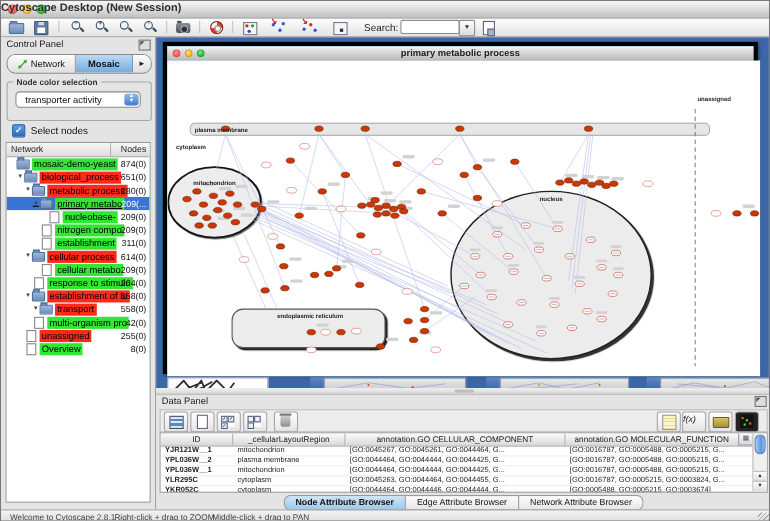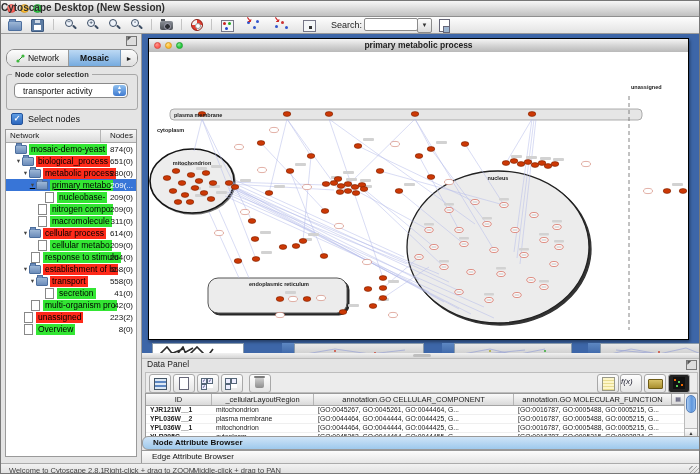--- a/index.html
+++ b/index.html
@@ -71,21 +71,21 @@
   .exp{display:inline-block;width:7px;font-size:5.5px;color:#444;text-align:center;}
   .fold{display:inline-block;width:10px;height:7px;background:linear-gradient(#9db7d6,#6b8cba);border:1px solid #4d6f9e;border-radius:1px;margin-right:2px;position:relative;flex:none;}
   .fold:before{content:"";position:absolute;left:0;top:-3px;width:4px;height:2px;background:#6b8cba;border:1px solid #4d6f9e;border-bottom:none;}
   .file{display:inline-block;width:7px;height:9px;background:#fff;border:1px solid #888;margin:0 3px 0 2px;flex:none;}
   .chip{padding:0 2px;color:#000;line-height:11px;overflow:hidden;max-width:82px;}
   .cg{background:#33e633;}
   .cr{background:#ff2a1a;}
   .cnt{position:absolute;right:3px;font-size:8px;color:#111;background:transparent;}
   
   #desktop{position:absolute;left:141px;top:33px;width:559px;height:319px;background:#3d66a8;overflow:hidden;}
-  #netwin{position:absolute;left:6px;top:4px;width:541px;height:302px;background:#0ea5e9;border:1px solid #000000;box-sizing:border-box;box-shadow:1px 2px 3px rgba(0,0,0,.4);}
+  #netwin{position:absolute;left:6px;top:4px;width:541px;height:302px;background:#0ea5e9;border:4px solid #000000;box-sizing:border-box;box-shadow:1px 2px 3px rgba(0,0,0,.4);}
   #netwin-bar{position:absolute;left:0;top:0;width:100%;height:13px;background:linear-gradient(#f4f4f4,#cfcfcf 60%,#b9b9b9);border-bottom:1px solid #8f8f8f;}
   #netwin-bar .tl{width:7px;height:7px;top:3px;}
   #netwin-bar .tl.r{left:5px}#netwin-bar .tl.y{left:16px}#netwin-bar .tl.g{left:27px}
   #netwin-title{position:absolute;left:0;right:0;top:1px;text-align:center;font-size:8.5px;font-weight:bold;color:#222;}
   #netcontent{position:absolute;left:0;top:13px;width:539px;height:287px;background:#fff;overflow:hidden;}
   .region-band{fill:#e6e6e6;stroke:#9a9a9a;stroke-width:0.8;}
   .region-mito{fill:#ededed;stroke:#151515;stroke-width:1.6;filter:drop-shadow(1px 1.5px 0 rgba(0,0,0,.55));}
   .region-nucleus{fill:#ececec;stroke:#222;stroke-width:1.3;filter:drop-shadow(2px 2.5px 0 rgba(0,0,0,.8));}
   .region-er{fill:#ececec;stroke:#555;stroke-width:1;filter:drop-shadow(2px 2px 0 rgba(0,0,0,.85));}
   .rlabel{font-family:"Liberation Sans",sans-serif;font-size:5.5px;font-weight:bold;fill:#1a1a1a;}
@@ -122,21 +122,21 @@
   #dp-cols{display:flex;height:11px;background:linear-gradient(#fafafa,#d9d9d9);border-bottom:1px solid #a5a5a5;font-size:7.5px;color:#222;}
   #dp-cols span{border-right:1px solid #b5b5b5;text-align:center;padding-top:1px;box-sizing:border-box;overflow:hidden;white-space:nowrap;}
   .c0{width:66px;}.c1{width:102px;}.c2{width:200px;}.c3{width:158px;}
   .drow{display:flex;height:8px;font-size:6.8px;color:#222;border-bottom:1px solid #efefef;white-space:nowrap;}
   .drow span{padding:0 0 0 4px;box-sizing:border-box;overflow:hidden;}
   .drow .c0{font-weight:bold;}
   #dp-corner{position:absolute;right:13px;top:0;width:13px;height:11px;background:linear-gradient(#fafafa,#d9d9d9);border-left:1px solid #a5a5a5;border-bottom:1px solid #a5a5a5;box-sizing:border-box;font-size:6px;text-align:center;line-height:10px;color:#446;}
   #dp-scroll{position:absolute;right:0;top:0;width:13px;height:100%;background:#f0f0f0;border-left:1px solid #bbb;box-sizing:border-box;}
   #dp-thumb{position:absolute;left:1px;top:1px;width:10px;height:18px;border-radius:5px;background:linear-gradient(90deg,#a9cbf2,#5e96dd 60%,#8db8ea);border:1px solid #5580bb;box-sizing:border-box;}
   .sarrow{position:absolute;left:0;width:12px;height:9px;font-size:5px;text-align:center;line-height:9px;color:#333;background:linear-gradient(#fdfdfd,#dcdcdc);border-top:1px solid #bbb;}
-  #dp-tabs{position:absolute;left:0;right:0;top:97px;height:13px;display:flex;justify-content:center;flex-direction:column;}
+  #dp-tabs{position:absolute;left:0;right:0;top:97px;height:13px;display:flex;justify-content:center;}
   .dtab{height:12px;line-height:12px;font-size:8px;color:#111;padding:0 10px;background:linear-gradient(#fdfdfd,#e6e6e6);border:1px solid #999;border-left:none;}
   .dtab:first-child{border-left:1px solid #999;border-radius:6px 0 0 6px;}
   .dtab:last-child{border-radius:0 6px 6px 0;}
   .dtab.sel{background:linear-gradient(#cfe4f7,#9ec9ec);font-weight:bold;}
   
   #statusbar{position:absolute;left:0;top:462px;width:700px;height:12px;background:linear-gradient(#f2f2f2,#dcdcdc);border-top:1px solid #ababab;font-size:7.5px;color:#444;}
   #statusbar span{position:absolute;top:2px;}
   #grip{position:absolute;right:0;top:0;width:12px;height:12px;
     background:repeating-linear-gradient(135deg,transparent 0 2px,#aaa 2px 3px);}
 </style>
@@ -205,20 +205,21 @@
       </span>
     <span id="search-label" style="left:330px">Search:</span>
     <span id="search-box" style="left:363px"></span>
     <span id="search-drop" style="left:416px">▼</span>
     <span class="tbi" style="left:436px">
         <i class="pageico"></i>
       </span>
   </div>
 
   <div id="cpanel">
+    <div id="cp-head">Control Panel</div>
     <span class="floatico" style="top:2px"></span>
     <div id="cp-tabs">
       <div class="seg" id="seg-network">
         <svg width="9" height="9" viewBox="0 0 9 9" style="margin-right:3px">
           <line x1="2" y1="7" x2="7" y2="2" stroke="#2a8a2a" stroke-width="1"></line>
           <circle cx="2" cy="7" r="1.6" fill="#3db83d"></circle>
             <circle cx="7" cy="2" r="1.6" fill="#3db83d"></circle>
         </svg>
         <span>Network</span>
       </div>
@@ -285,21 +286,21 @@
             <span class="ind" style="width: 23px;"></span>
             <span class="exp"></span>
             <span class="file"></span>
             <span class="chip cg">nitrogen compo</span>
             <span class="cnt">209(0)</span>
           </div>
           <div class="trow">
             <span class="ind" style="width: 23px;"></span>
             <span class="exp"></span>
             <span class="file"></span>
-            <span class="chip cg">macromolecule</span>
+            <span class="chip cg">establishment</span>
             <span class="cnt">311(0)</span>
           </div>
           <div class="trow">
             <span class="ind" style="width: 16px;"></span>
             <span class="exp">▼</span>
             <span class="fold"></span>
             <span class="chip cr">cellular process</span>
             <span class="cnt">614(0)</span>
           </div>
           <div class="trow">
@@ -324,39 +325,32 @@
             <span class="cnt">558(0)</span>
           </div>
           <div class="trow">
             <span class="ind" style="width: 23px;"></span>
             <span class="exp">▼</span>
             <span class="fold"></span>
             <span class="chip cr">transport</span>
             <span class="cnt">558(0)</span>
           </div>
           <div class="trow">
-            <span class="ind" style="width: 30px;"></span>
-            <span class="exp"></span>
-            <span class="file"></span>
-            <span class="chip cg">secretion</span>
-            <span class="cnt">41(0)</span>
-          </div>
-          <div class="trow">
             <span class="ind" style="width: 16px;"></span>
             <span class="exp"></span>
             <span class="file"></span>
             <span class="chip cg">multi-organism pro</span>
             <span class="cnt">42(0)</span>
           </div>
           <div class="trow">
             <span class="ind" style="width: 9px;"></span>
             <span class="exp"></span>
             <span class="file"></span>
             <span class="chip cr">unassigned</span>
-            <span class="cnt">223(2)</span>
+            <span class="cnt">255(0)</span>
           </div>
           <div class="trow">
             <span class="ind" style="width: 9px;"></span>
             <span class="exp"></span>
             <span class="file"></span>
             <span class="chip cg">Overview</span>
             <span class="cnt">8(0)</span>
           </div>
         </div>
     </div>

